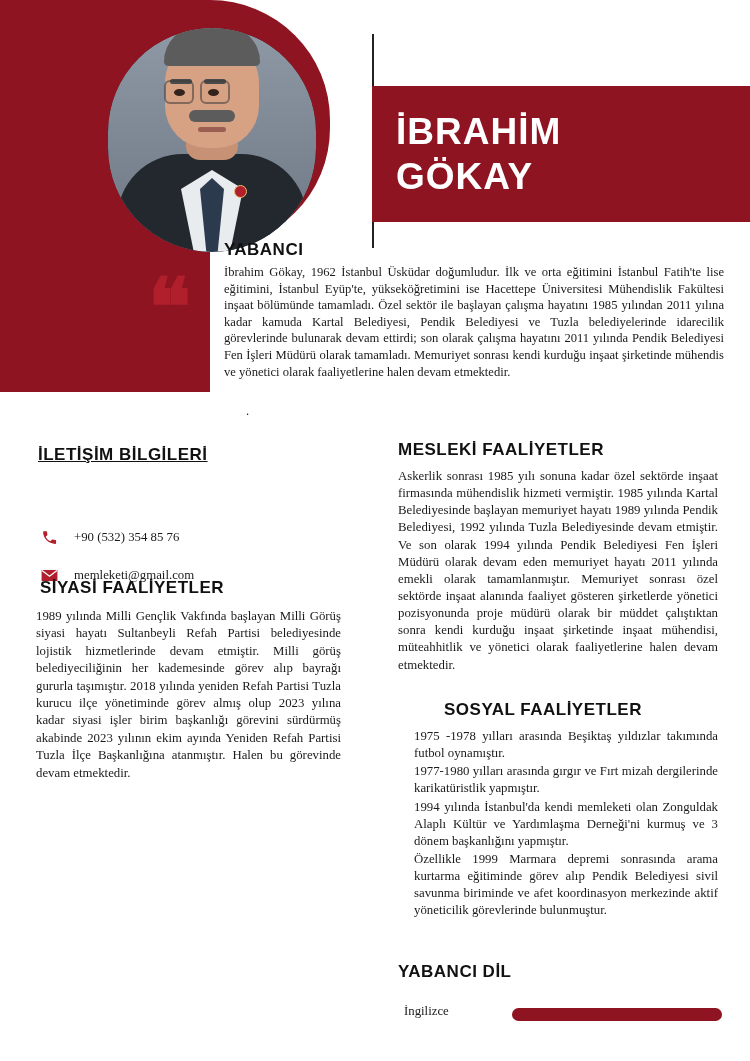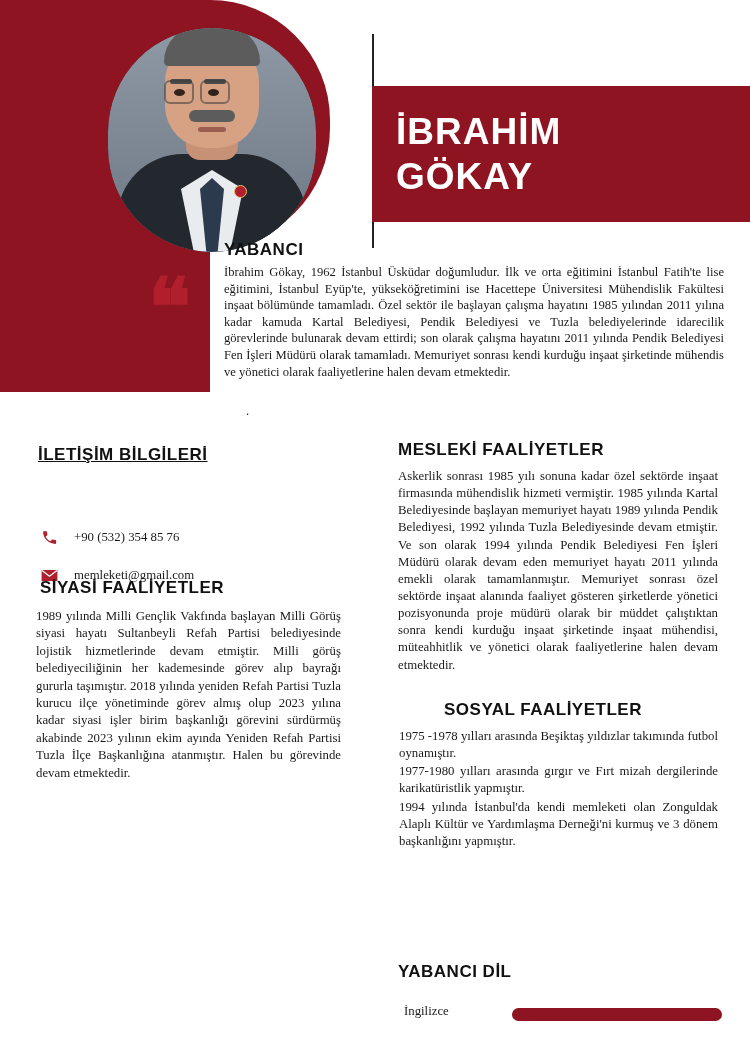--- a/index.html
+++ b/index.html
@@ -214,21 +214,21 @@
 
   .sos-title { position: absolute; left: 398px; top: 700px; margin-left: 46px; }
   .sos-text {
     position: absolute;
     left: 398px; top: 728px;
     width: 320px;
     font-size: 12.8px;
     line-height: 1.34;
     text-align: justify;
   }
-  .sos-text p { margin: 0 0 1px 1px; }
+  .sos-text p { margin: 0 0 1px 16px; }
 
   .lang-title { position: absolute; left: 398px; top: 962px; }
   .lang-name {
     position: absolute; left: 404px; top: 1004px;
     font-size: 12.8px;
   }
   .lang-bar {
     position: absolute; left: 512px; top: 1008px;
     width: 210px; height: 13px;
     background: #8d1420;
@@ -301,17 +301,18 @@
 <div class="pol-text">1989 yılında Milli Gençlik Vakfında başlayan Milli Görüş siyasi hayatı Sultanbeyli Refah Partisi belediyesinde lojistik hizmetlerinde devam etmiştir. Milli görüş belediyeciliğinin her kademesinde görev alıp bayrağı gururla taşımıştır. 2018 yılında yeniden Refah Partisi Tuzla kurucu ilçe yönetiminde görev almış olup 2023 yılına kadar siyasi işler birim başkanlığı görevini sürdürmüş akabinde 2023 yılının ekim ayında Yeniden Refah Partisi Tuzla İlçe Başkanlığına atanmıştır. Halen bu görevinde devam etmektedir.</div>
 
 <div class="mes-title sec-title">MESLEKİ FAALİYETLER</div>
 <div class="mes-text">Askerlik sonrası 1985 yılı sonuna kadar özel sektörde inşaat firmasında mühendislik hizmeti vermiştir. 1985 yılında Kartal Belediyesinde başlayan memuriyet hayatı 1989 yılında Pendik Belediyesi, 1992 yılında Tuzla Belediyesinde devam etmiştir. Ve son olarak 1994 yılında Pendik Belediyesi Fen İşleri Müdürü olarak devam eden memuriyet hayatı 2011 yılında emekli olarak tamamlanmıştır. Memuriyet sonrası özel sektörde inşaat alanında faaliyet gösteren şirketlerde yönetici pozisyonunda proje müdürü olarak bir müddet çalıştıktan sonra kendi kurduğu inşaat şirketinde inşaat mühendisi, müteahhitlik ve yönetici olarak faaliyetlerine halen devam etmektedir.</div>
 
 <div class="sos-title sec-title">SOSYAL FAALİYETLER</div>
 <div class="sos-text">
   <p>1975 -1978 yılları arasında Beşiktaş yıldızlar takımında futbol oynamıştır.</p>
   <p>1977-1980 yılları arasında gırgır ve Fırt mizah dergilerinde karikatüristlik yapmıştır.</p>
   <p>1994 yılında İstanbul'da kendi memleketi olan Zonguldak Alaplı Kültür ve Yardımlaşma Derneği'ni kurmuş ve 3 dönem başkanlığını yapmıştır.</p>
+  <p>Özellikle 1999 Marmara depremi sonrasında arama kurtarma eğitiminde görev alıp Pendik Belediyesi sivil savunma biriminde ve afet koordinasyon merkezinde aktif yöneticilik görevlerinde bulunmuştur.</p>
 </div>
 
 <div class="lang-title sec-title">YABANCI DİL</div>
 <div class="lang-name">İngilizce</div>
 <div class="lang-bar"></div>
 
 </body></html>

